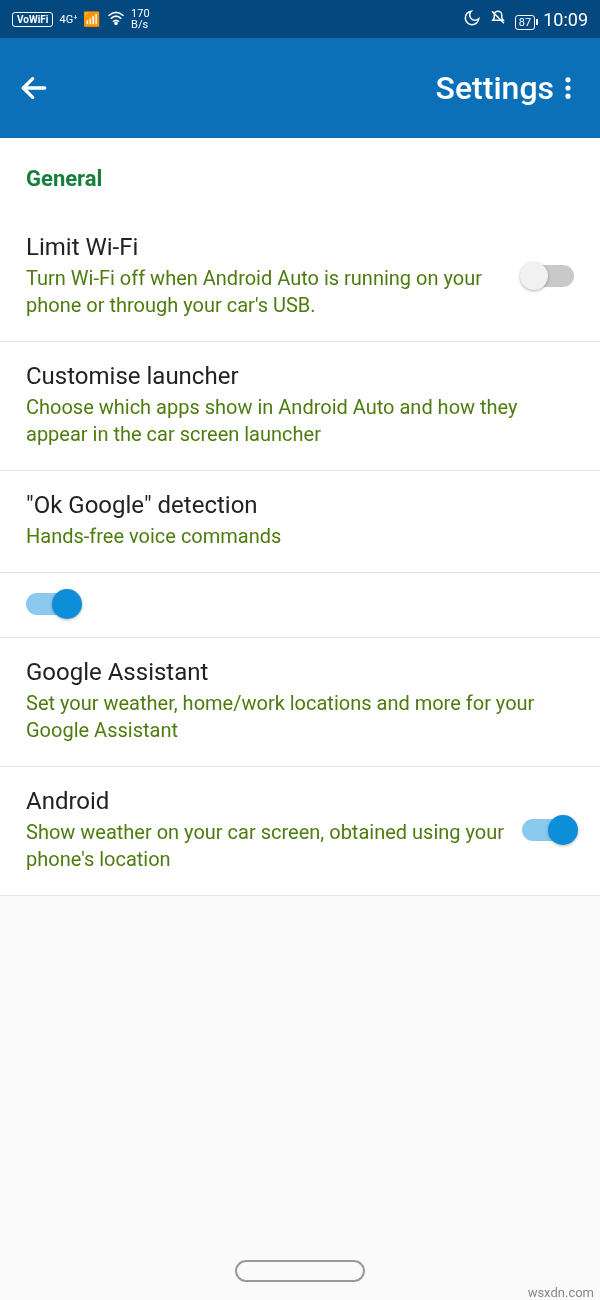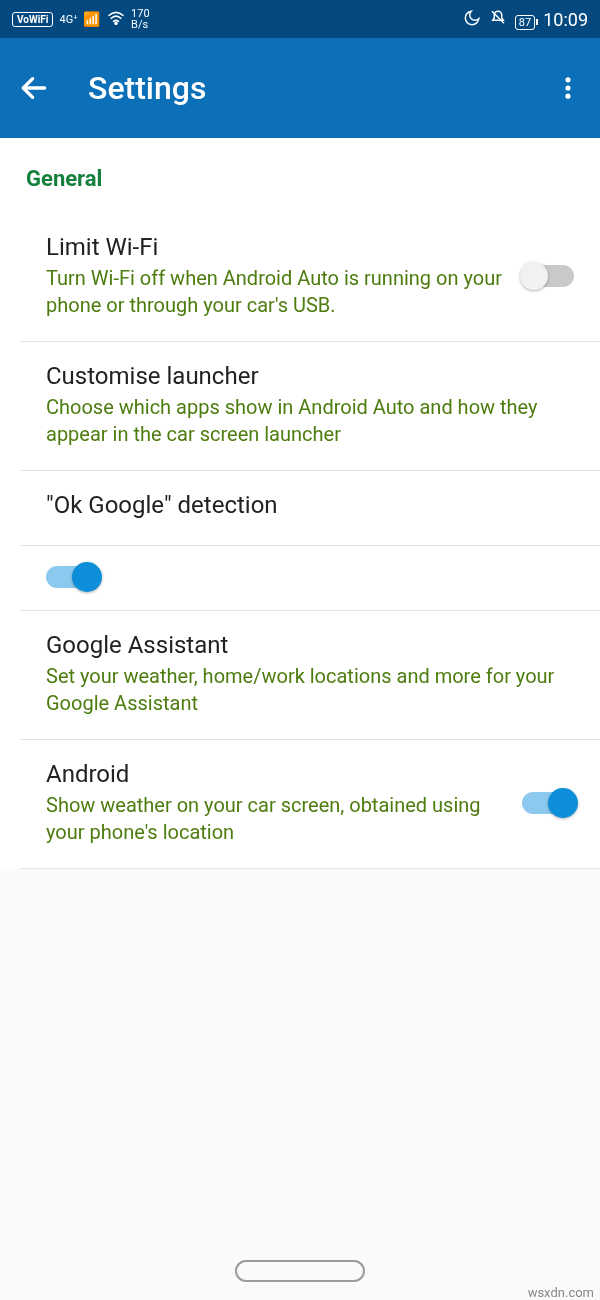--- a/index.html
+++ b/index.html
@@ -48,36 +48,35 @@
     }
     .app-bar {
       height: 100px;
       background: #0c70b8;
       color: #fff;
       display: flex;
       align-items: center;
       padding: 0 18px;
     }
     .back-icon { width: 32px; height: 32px; margin-right: 38px; cursor: pointer; }
-    .app-title { font-size: 32px; font-weight: 500; flex: 1; }
+    .app-title { font-size: 32px; font-weight: 500; flex: 1; text-align: right; }
     .more-icon { width: 28px; height: 28px; cursor: pointer; }
     .content { background: #fff; }
     .section-header {
       color: #15803d;
       font-weight: 700;
       font-size: 22px;
       padding: 28px 26px 22px;
     }
     .item {
       padding: 20px 26px 22px;
       border-bottom: 1px solid #e4e4e4;
       display: flex;
       align-items: center;
       cursor: pointer;
-      margin-left: 20px;
     }
     .item-text { flex: 1; padding-right: 18px; }
     .item-title { font-size: 24px; color: #222; margin-bottom: 4px; }
     .item-sub { font-size: 20px; color: #4d7c0f; line-height: 1.35; }
     .switch {
       width: 52px; height: 22px;
       border-radius: 20px;
       position: relative;
       flex-shrink: 0;
     }
@@ -188,20 +187,21 @@
     <div class="item-text">
       <div class="item-title">Customise launcher</div>
       <div class="item-sub">Choose which apps show in Android Auto and how they appear in the car screen launcher</div>
     </div>
   </div>
 
 
   <div class="item">
     <div class="item-text">
       <div class="item-title">"Ok Google" detection</div>
+      <div class="item-sub">Hands-free voice commands</div>
     </div>
   </div>
 
   <div class="item">
     <div class="switch switch-on"></div>
   </div>
 
   <div class="item">
     <div class="item-text">
       <div class="item-title">Google Assistant</div>

